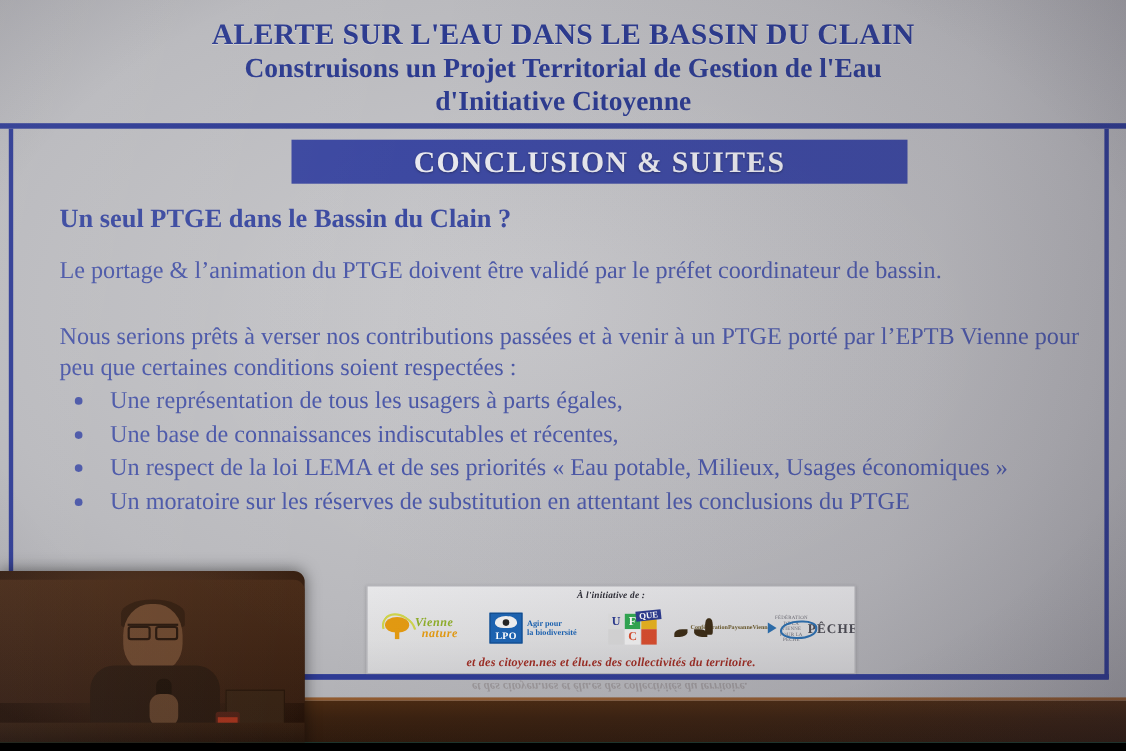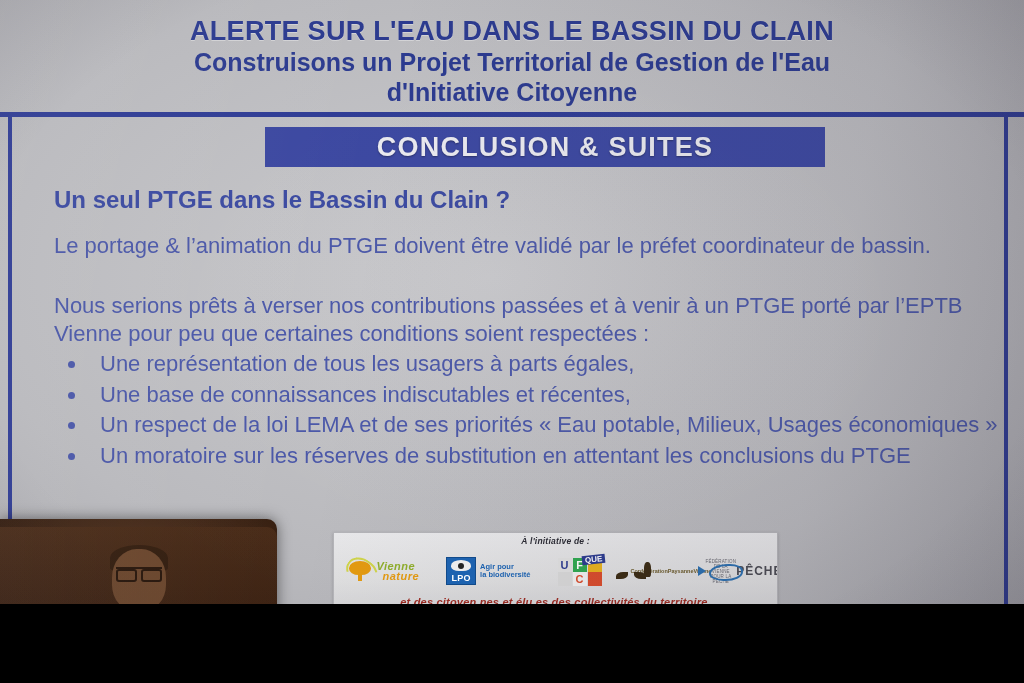--- a/index.html
+++ b/index.html
@@ -1,22 +1,23 @@
 <!DOCTYPE html>
 <html><head>
 <meta charset="utf-8">
 <style>
   html,body{margin:0;padding:0;background:#000;}
   body{font-family:"Liberation Sans", sans-serif;}
 
   #stage{
     position:relative;
-    width:1024px;height:604px;
+    width:1024px;height:675px;
     overflow:hidden;
     background:#5eead4;
+    font-family:Liberation Serif, serif;
   }
 
   
   #slide-surface{
     position:absolute;left:0;top:0;width:1024px;height:660px;
     background:
       radial-gradient(ellipse 120% 110% at 48% 42%, #c9c9cc 0%, #b9b9bd 42%, #a3a3a8 72%, #8e8e94 100%);
   }
   
   #slide-shade{

